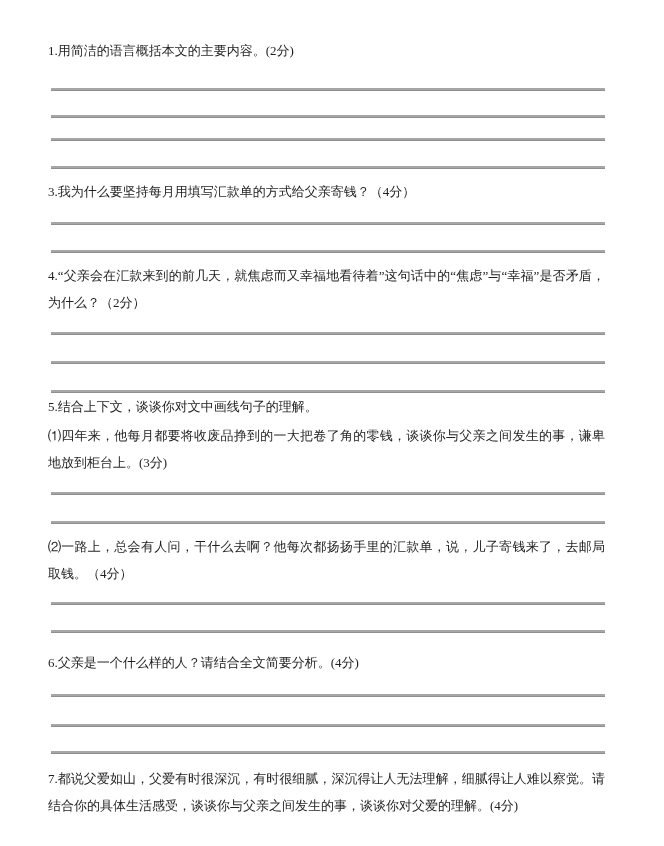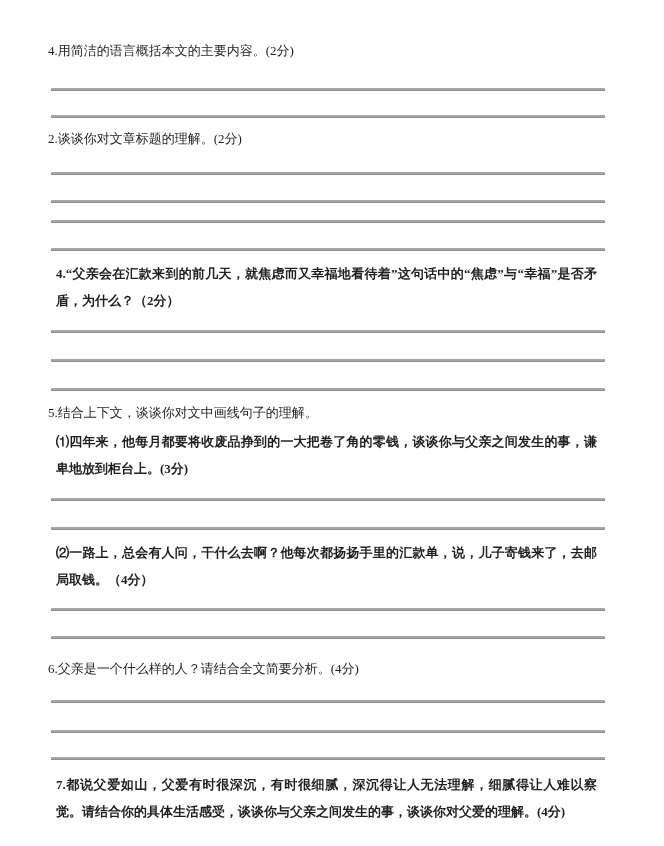--- a/index.html
+++ b/index.html
@@ -21,60 +21,59 @@
   }
   .q {
     margin: 0;
     font-size: 13px;
     line-height: 27px;
     height: 27px;
     overflow: hidden;
     white-space: nowrap;
   }
   .q2l {
-    margin: 8px;
+    margin: 0;
     font-size: 13px;
     line-height: 27px;
     height: 54px;
     overflow: hidden;
     white-space: normal;
     text-align: justify;
-    font-weight: bold;
   }
   .ans {
     height: 2px;
     background: #a6a6a6;
     border-bottom: 1px solid #8f8f8f;
     box-sizing: content-box;
     margin-left: 3px;
     width: 554px;
   }
 </style>
 </head>
 <body>
 
 <div class="page">
 
-  <p class="q" style="margin-top:37px">4.用简洁的语言概括本文的主要内容。(2分)</p>
+  <p class="q" style="margin-top:37px">1.用简洁的语言概括本文的主要内容。(2分)</p>
   <div class="ans" style="margin-top:24px"></div>
   <div class="ans" style="margin-top:24px"></div>
 
-  <p class="q" style="margin-top:7px">2.谈谈你对文章标题的理解。(2分)</p>
   <div class="ans" style="margin-top:20px"></div>
   <div class="ans" style="margin-top:25px"></div>
 
+  <p class="q" style="margin-top:9px">3.我为什么要坚持每月用填写汇款单的方式给父亲寄钱？（4分）</p>
   <div class="ans" style="margin-top:17px"></div>
   <div class="ans" style="margin-top:25px"></div>
 
   <p class="q2l" style="margin-top:9px">4.“父亲会在汇款来到的前几天，就焦虑而又幸福地看待着”这句话中的“焦虑”与“幸福”是否矛盾，为什么？（2分）</p>
   <div class="ans" style="margin-top:16px"></div>
   <div class="ans" style="margin-top:26px"></div>
   <div class="ans" style="margin-top:26px"></div>
 
-  <p class="q" style="margin-top:8px">5.结合上下文，谈谈你对文中画线句子的理解。</p>
+  <p class="q" style="">5.结合上下文，谈谈你对文中画线句子的理解。</p>
 
   <p class="q2l" style="margin-top:2px">⑴四年来，他每月都要将收废品挣到的一大把卷了角的零钱，谈谈你与父亲之间发生的事，谦卑地放到柜台上。(3分)</p>
   <div class="ans" style="margin-top:16px"></div>
   <div class="ans" style="margin-top:26px"></div>
 
   <p class="q2l" style="margin-top:9px">⑵一路上，总会有人问，干什么去啊？他每次都扬扬手里的汇款单，说，儿子寄钱来了，去邮局取钱。（4分）</p>
   <div class="ans" style="margin-top:15px"></div>
   <div class="ans" style="margin-top:25px"></div>
 
   <p class="q" style="margin-top:16px">6.父亲是一个什么样的人？请结合全文简要分析。(4分)</p>

